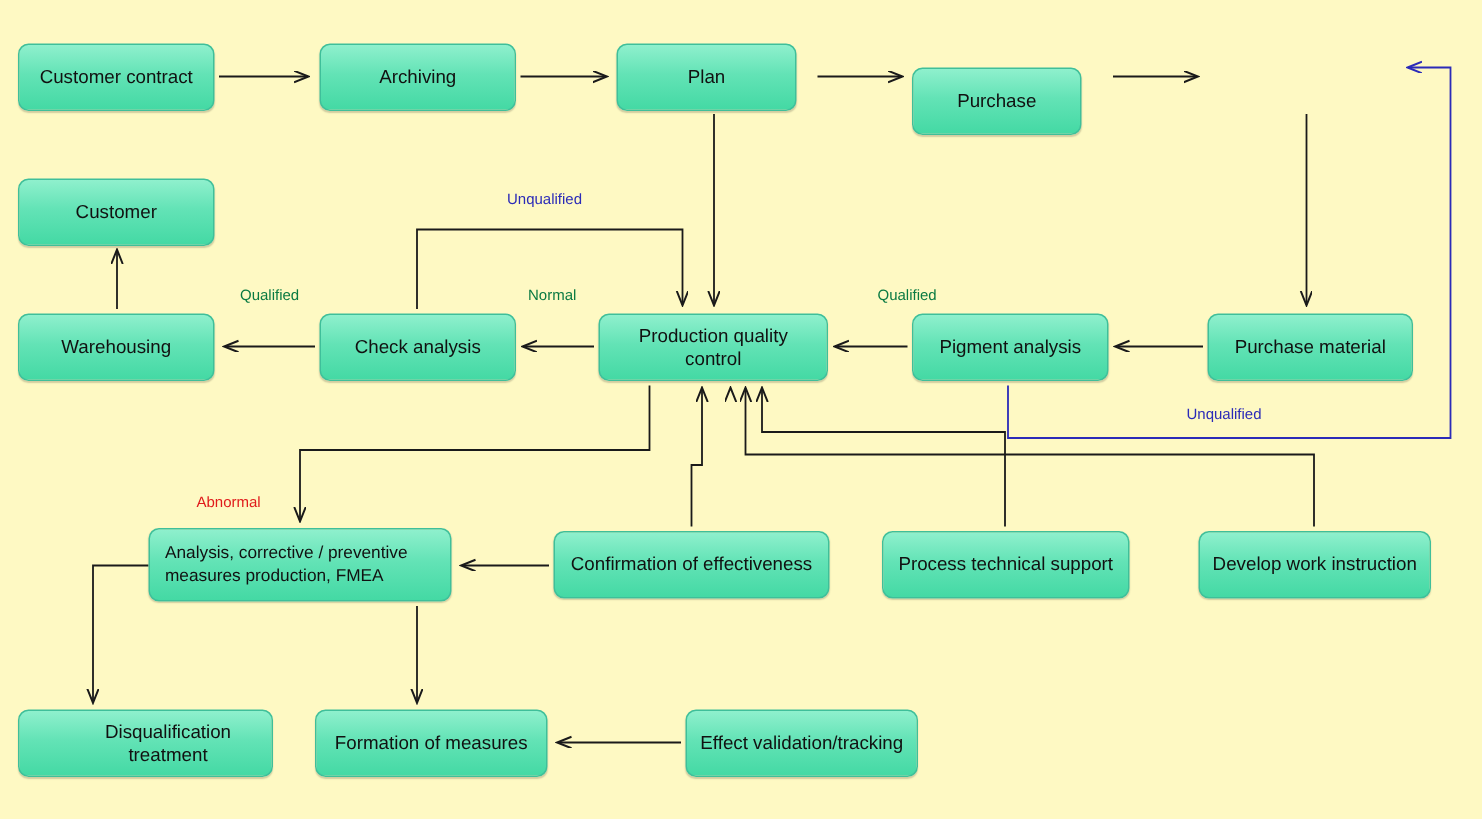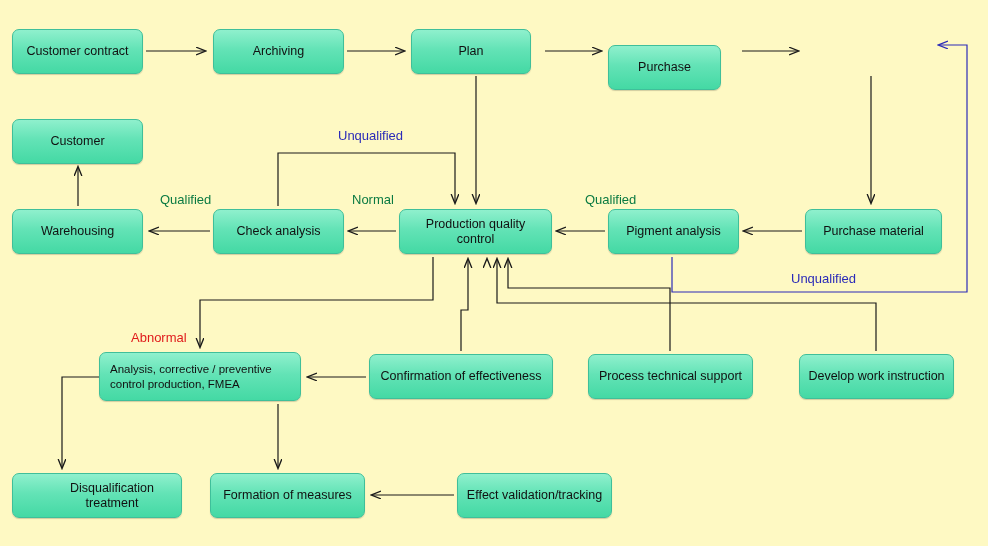--- a/index.html
+++ b/index.html
@@ -29,21 +29,21 @@
     display: flex;
     align-items: center;
     justify-content: center;
     text-align: center;
     padding: 2px 6px;
     white-space: pre-line;
     box-shadow: 0 1px 1px rgba(0,0,0,0.18);
   }
   .arrow-label {
     position: absolute;
-    font-size: 13px;
+    font-size: 10px;
     white-space: nowrap;
   }
   .lbl-green { color: #0a7a42; }
   .lbl-blue  { color: #2b2bb8; }
   .lbl-red   { color: #e01b1b; }
   svg.edges {
     position: absolute;
     left: 0;
     top: 0;
     width: 988px;
@@ -122,21 +122,21 @@
 
   <div class="node" style="left:12px; top:119px; width:131px; height:45px;"><span>Customer</span></div>
 
   <div class="node" style="left:12px; top:209px; width:131px; height:45px;"><span>Warehousing</span></div>
   <div class="node" style="left:213px; top:209px; width:131px; height:45px;"><span>Check analysis</span></div>
   <div class="node" style="left:399px; top:209px; width:153px; height:45px;"><span>Production quality control</span></div>
   <div class="node" style="left:608px; top:209px; width:131px; height:45px;"><span>Pigment analysis</span></div>
   <div class="node" style="left:805px; top:209px; width:137px; height:45px;"><span>Purchase material</span></div>
 
   <div class="node" style="left:99px; top:352px; width:202px; height:49px; font-size:11.5px; line-height:15px; text-align:left; justify-content:flex-start; padding-left:10px;"><span>Analysis, corrective / preventive
-control production, FMEA</span></div>
+measures production, FMEA</span></div>
   <div class="node" style="left:369px; top:354px; width:184px; height:45px;"><span>Confirmation of effectiveness</span></div>
   <div class="node" style="left:588px; top:354px; width:165px; height:45px;"><span>Process technical support</span></div>
   <div class="node" style="left:799px; top:354px; width:155px; height:45px;"><span>Develop work instruction</span></div>
 
   <div class="node" style="left:12px; top:473px; width:170px; height:45px;padding-left:36px;"><span>Disqualification treatment</span></div>
   <div class="node" style="left:210px; top:473px; width:155px; height:45px;"><span>Formation of measures</span></div>
   <div class="node" style="left:457px; top:473px; width:155px; height:45px;"><span>Effect validation/tracking</span></div>
 
   <div class="arrow-label lbl-blue" style="left:338px; top:128px;"><span>Unqualified</span></div>
   <div class="arrow-label lbl-green" style="left:160px; top:192px;"><span>Qualified</span></div>

